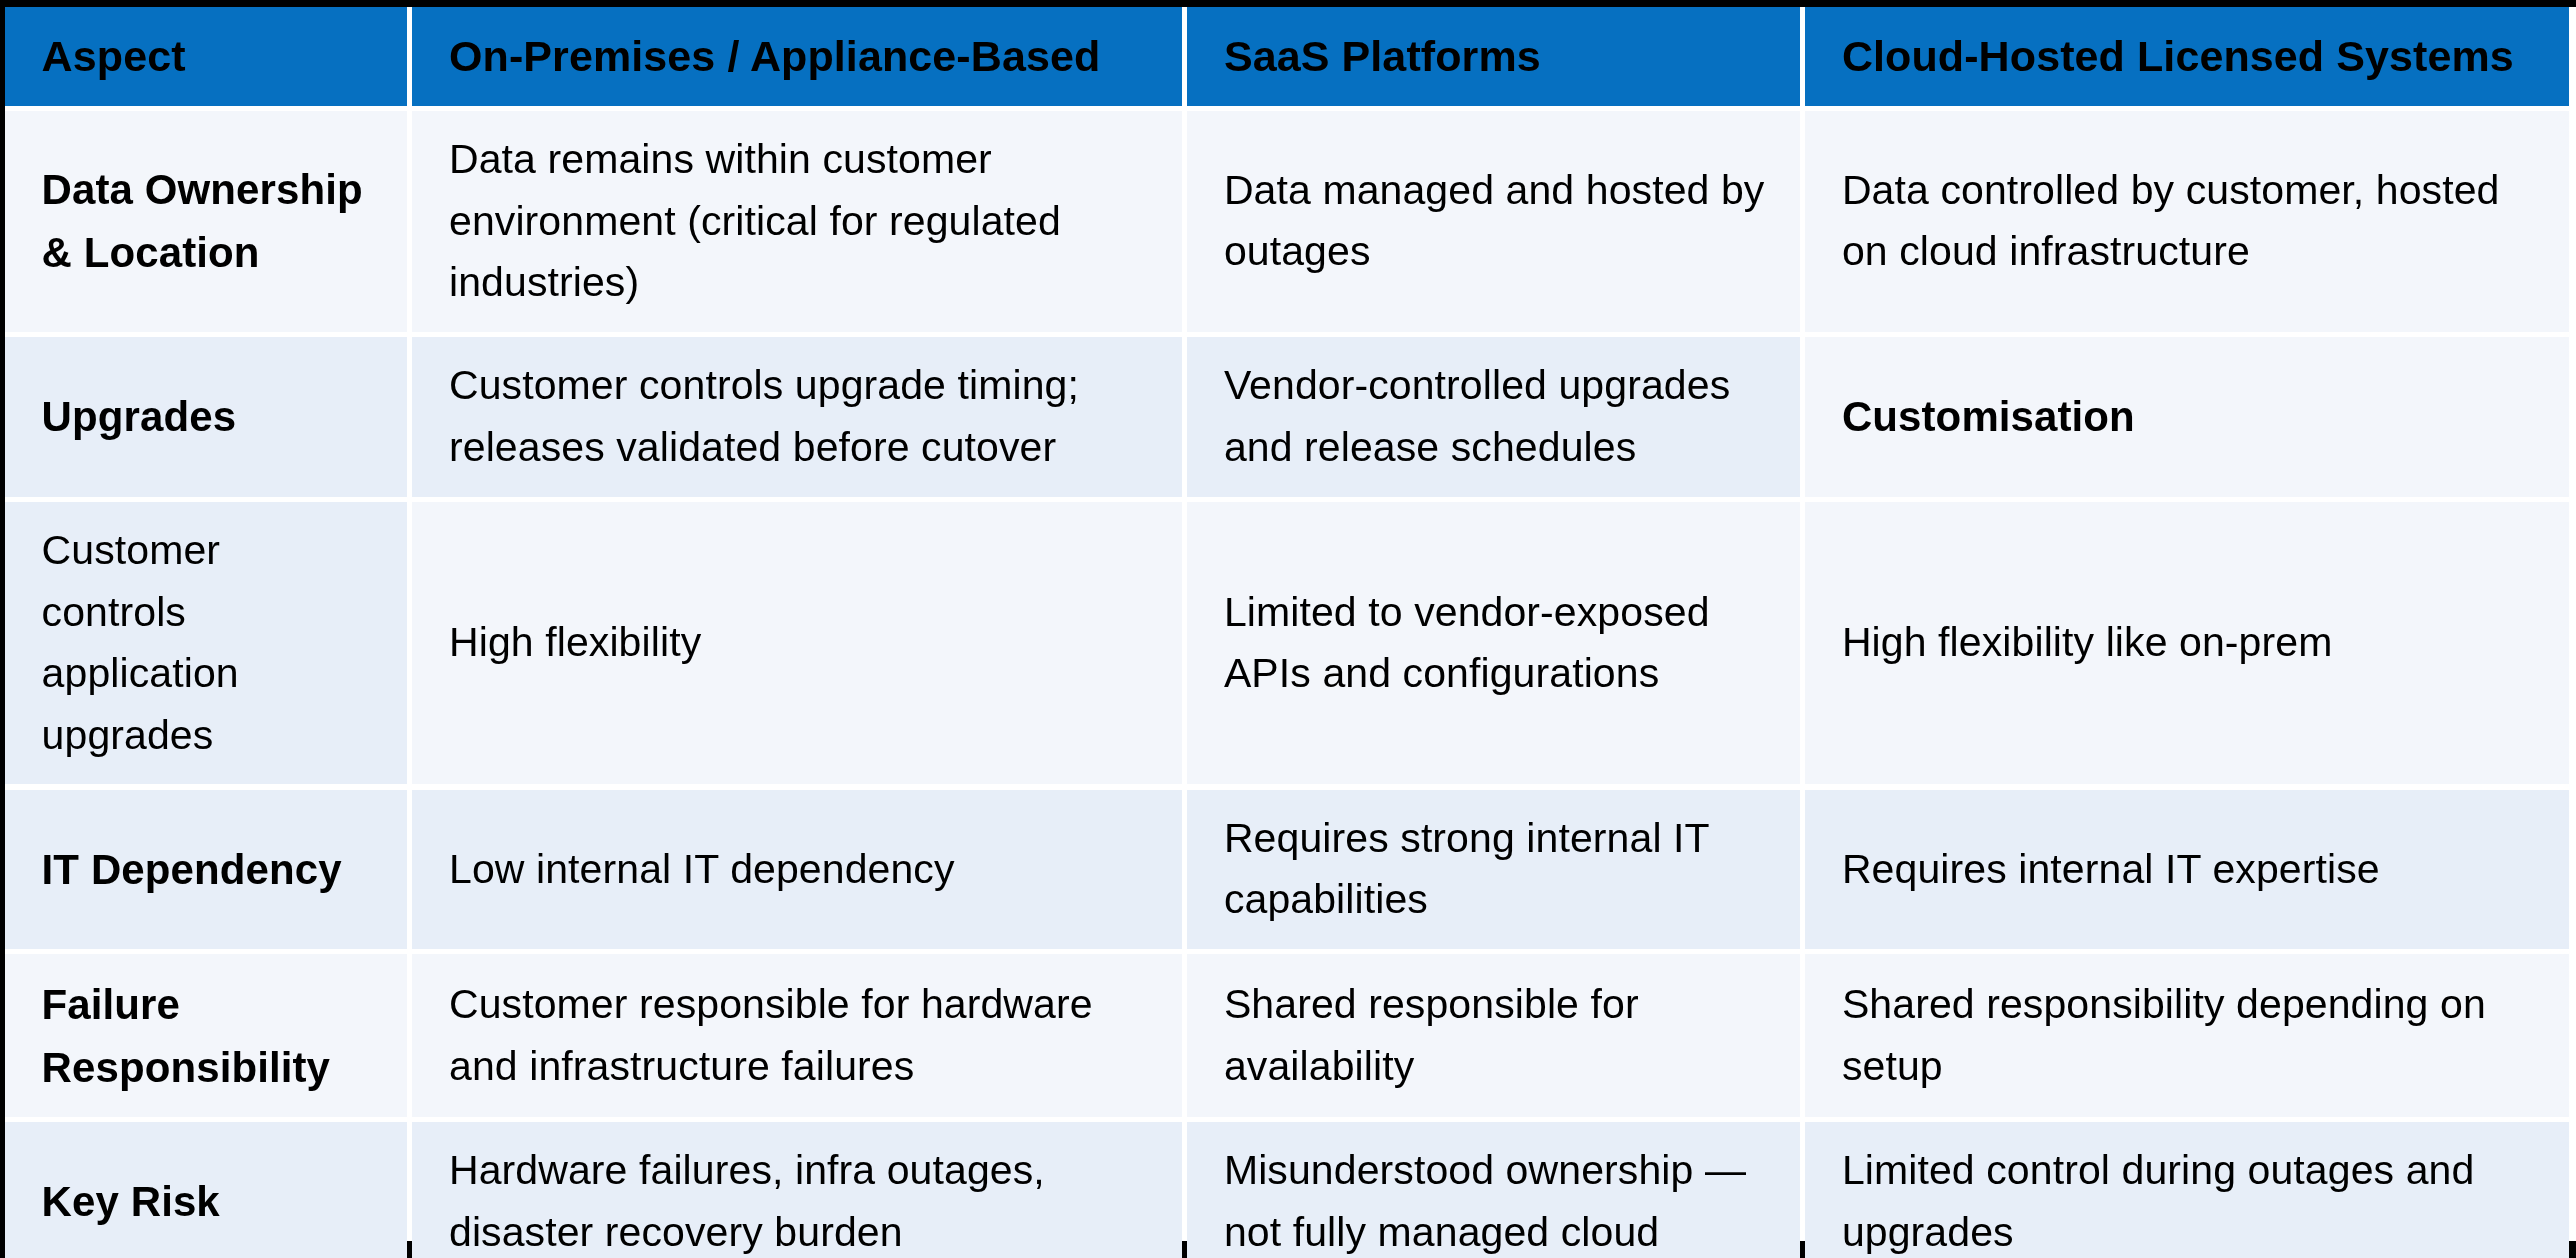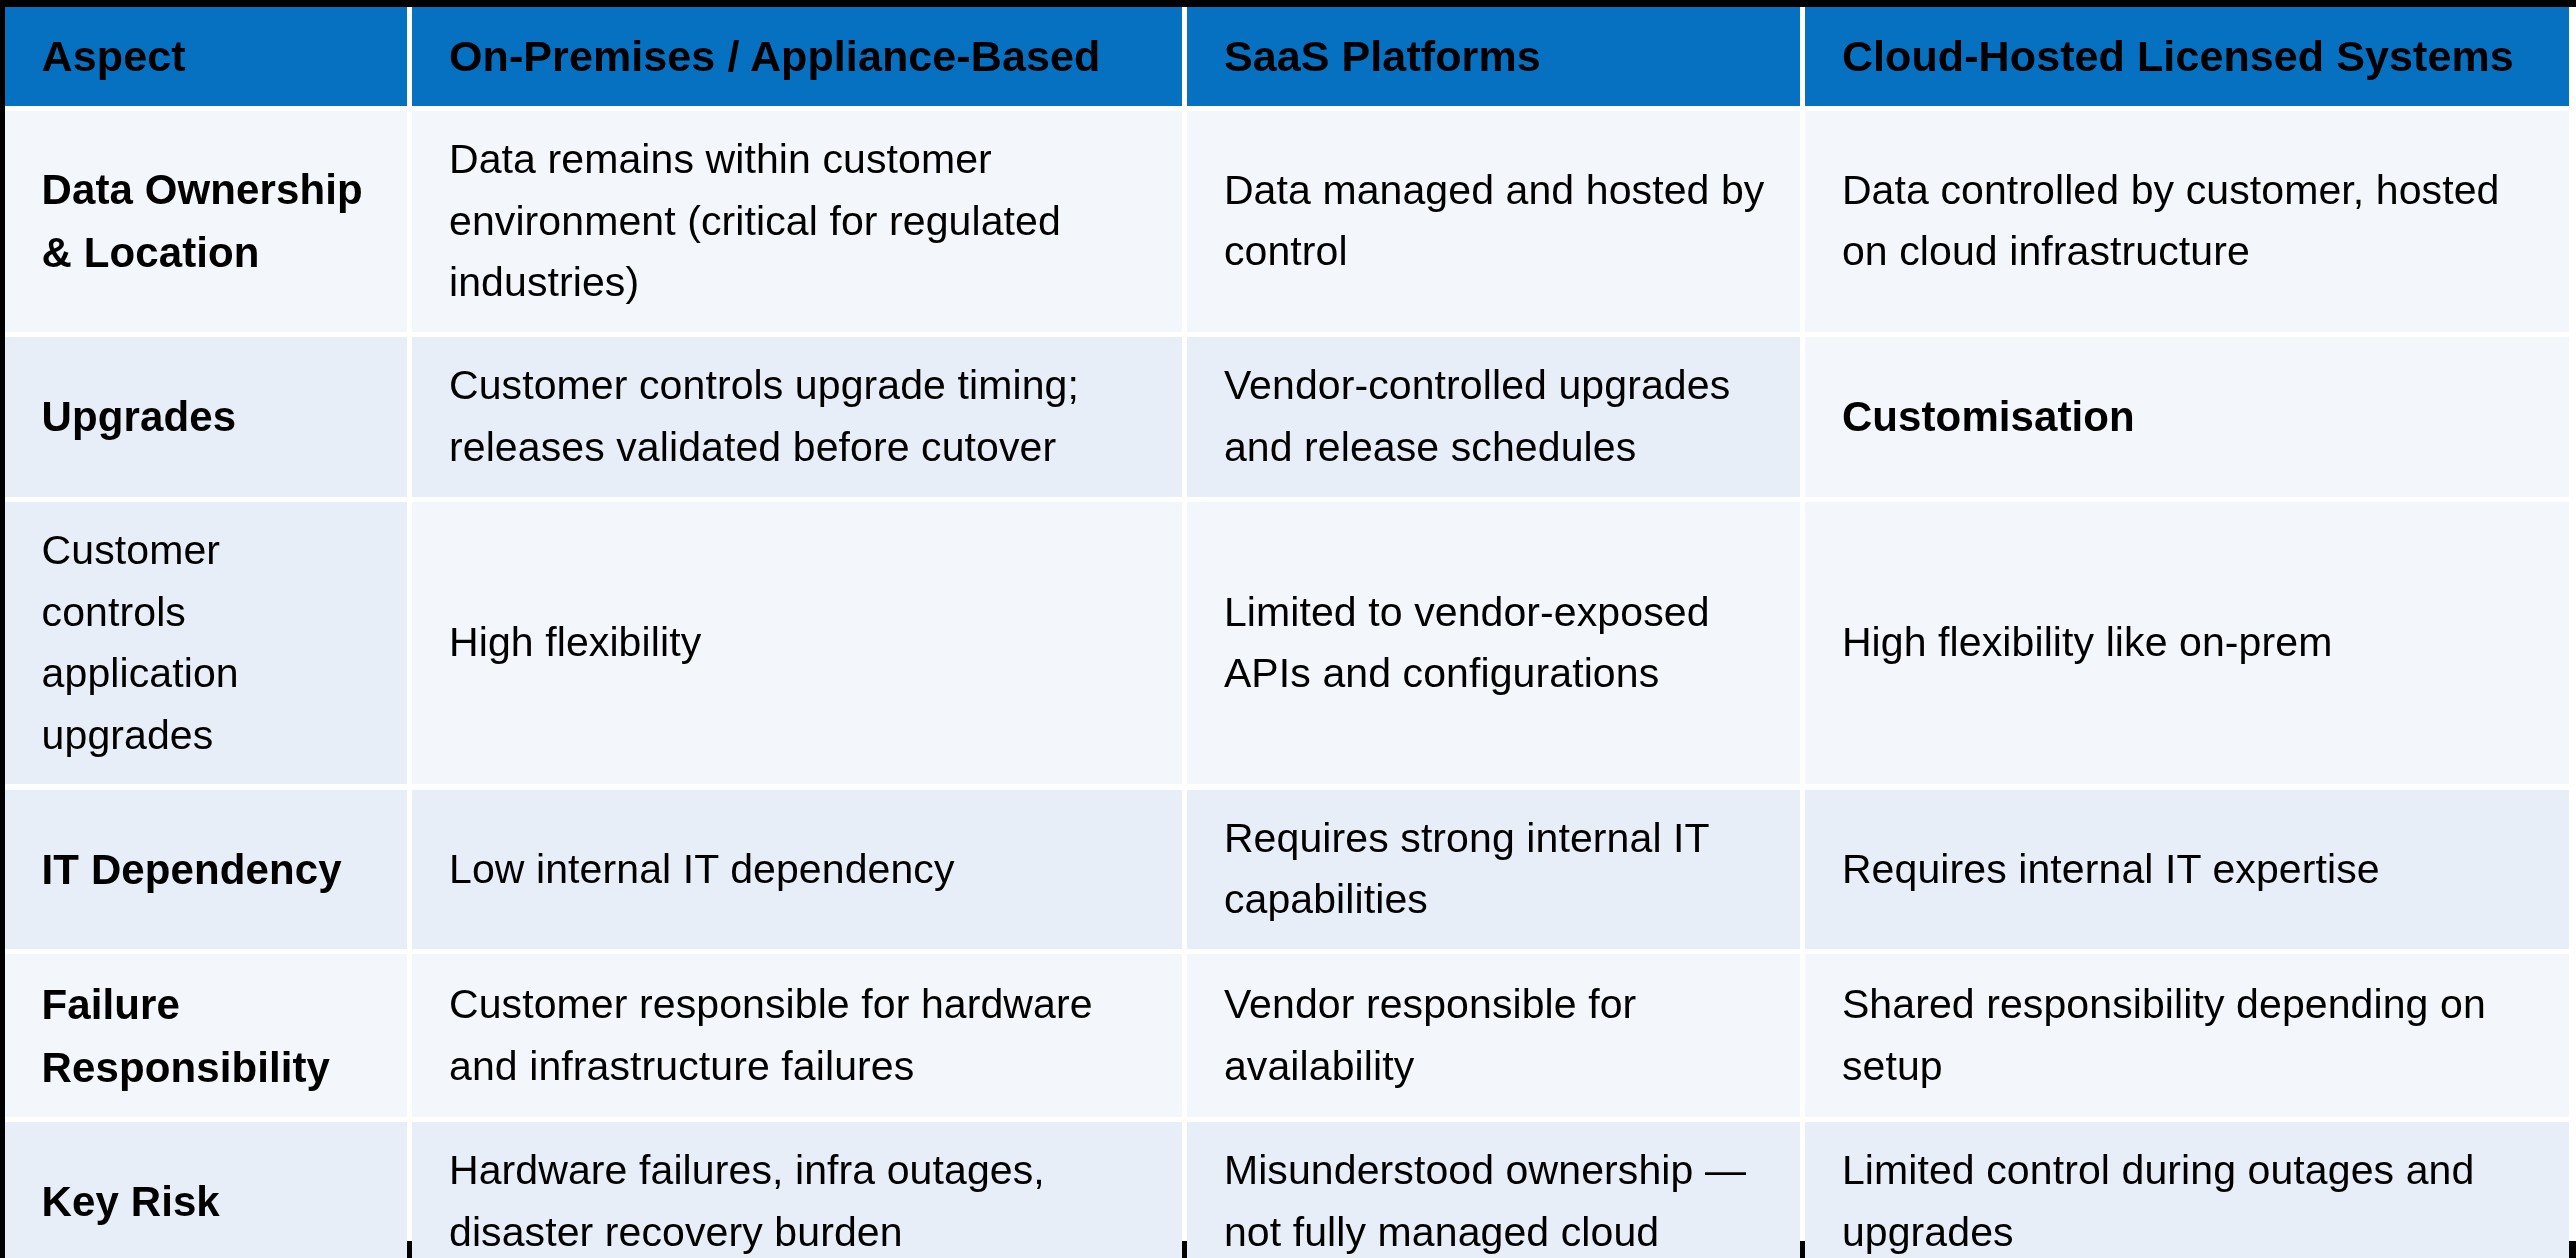--- a/index.html
+++ b/index.html
@@ -61,41 +61,41 @@
 <div class="table-area">
   <div class="grid">
 
     <div class="cell header">Aspect</div>
     <div class="cell header">On-Premises / Appliance-Based</div>
     <div class="cell header">SaaS Platforms</div>
     <div class="cell header">Cloud-Hosted Licensed Systems</div>
 
     <div class="cell label row-light">Data Ownership &amp; Location</div>
     <div class="cell row-light">Data remains within customer environment (critical for regulated industries)</div>
-    <div class="cell row-light">Data managed and hosted by control</div>
+    <div class="cell row-light">Data managed and hosted by outages</div>
     <div class="cell row-light">Data controlled by customer, hosted on cloud infrastructure</div>
 
     <div class="cell label row-alt">Upgrades</div>
     <div class="cell row-alt">Customer controls upgrade timing; releases validated before cutover</div>
     <div class="cell row-alt">Vendor-controlled upgrades and release schedules</div>
     <div class="cell label row-light">Customisation</div>
 
     <div class="cell row-alt">Customer controls application upgrades</div>
     <div class="cell row-light">High flexibility</div>
     <div class="cell row-light">Limited to vendor-exposed APIs and configurations</div>
     <div class="cell row-light">High flexibility like on-prem</div>
 
     <div class="cell label row-alt">IT Dependency</div>
     <div class="cell row-alt">Low internal IT dependency</div>
     <div class="cell row-alt">Requires strong internal IT capabilities</div>
     <div class="cell row-alt">Requires internal IT expertise</div>
 
     <div class="cell label row-light">Failure Responsibility</div>
     <div class="cell row-light">Customer responsible for hardware and infrastructure failures</div>
-    <div class="cell row-light">Vendor responsible for availability</div>
+    <div class="cell row-light">Shared responsible for availability</div>
     <div class="cell row-light">Shared responsibility depending on setup</div>
 
     <div class="cell label row-alt">Key Risk</div>
     <div class="cell row-alt">Hardware failures, infra outages, disaster recovery burden</div>
     <div class="cell row-alt">Misunderstood ownership — not fully managed cloud</div>
     <div class="cell row-alt">Limited control during outages and upgrades</div>
 
   </div>
 </div>
 

